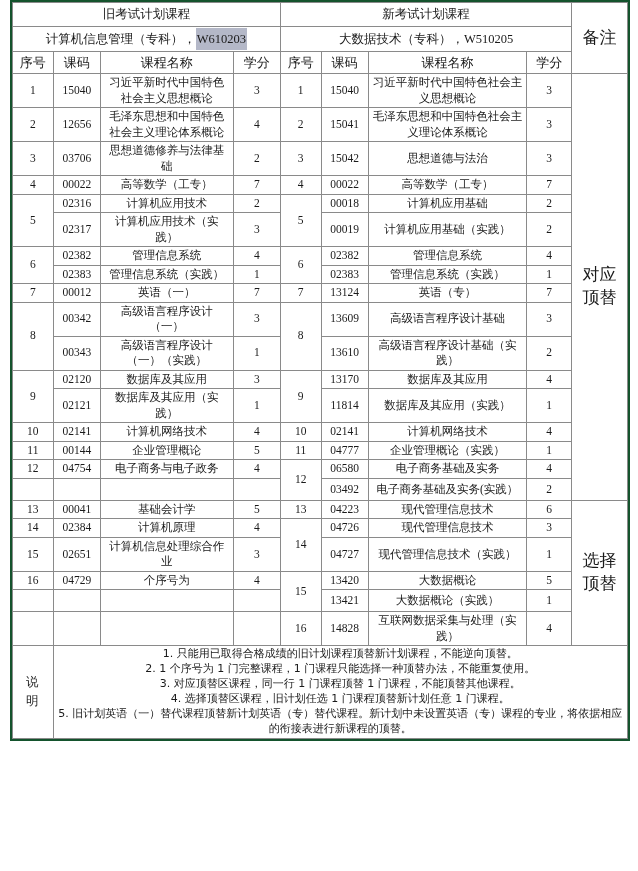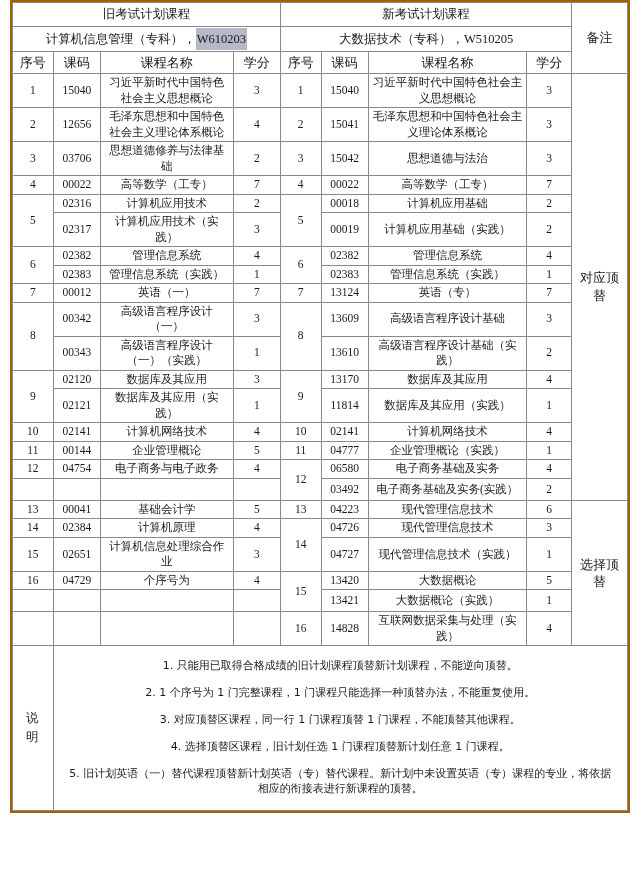--- a/index.html
+++ b/index.html
@@ -26,21 +26,21 @@
     font-family: "Liberation Serif", "DejaVu Serif", serif;
     font-weight: bold;
     font-size: 20px;
     letter-spacing: 0.5px;
     padding: 4px 0 5px 0;
     color: #000;
     white-space: nowrap;
   }
   .tbl-wrap {
     margin: 0 8px 0 10px;
-    border: 2px solid #a16207;
+    border: 2px solid #14532d;
     box-sizing: border-box;
   }
   table.main {
     border-collapse: collapse;
     width: 100%;
     table-layout: fixed;
     font-size: 11.5px;
   }
   table.main td, table.main th {
     border: 1px solid #8a8a8a;
@@ -67,21 +67,21 @@
     height: 22px;
   }
   td.name {
     text-align: left;
     padding-left: 6px;
   }
   td.num, td.code, td.credit, td.seq {
     text-align: center;
   }
   td.remark {
-    font-size: 13px;
+    font-size: 17px;
     line-height: 1.6;
   }
   .sel {
     background: #b4b8c8;
     padding: 4px 1px;
   }
   
   .sec-top td { border-top: 2px solid #2b2b2b; }
   .notes-row td { border-top: 2px solid #2b2b2b; }
   td.notes-label {
@@ -90,21 +90,21 @@
     letter-spacing: 1px;
   }
   td.notes-body {
     text-align: left;
     padding: 4px 6px 5px 6px;
     font-family: "DejaVu Sans", "Liberation Sans", sans-serif;
     font-size: 11px;
     line-height: 1.78;
     color: #111;
   }
-  td.notes-body p { margin: 12px; }
+  td.notes-body p { margin: 0; }
   .vstack { display: inline-block; line-height: 1.5; }
   .empty { height: 22px; }
 </style>
 </head>
 <body>
 
 <div class="page">
 
 
   <div class="tbl-wrap">

